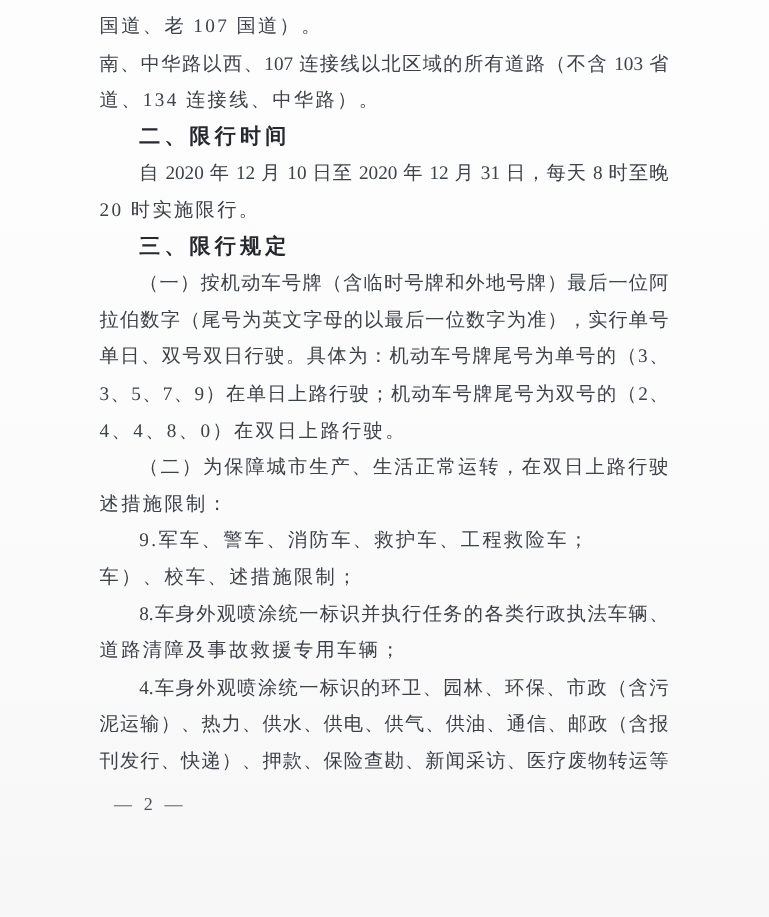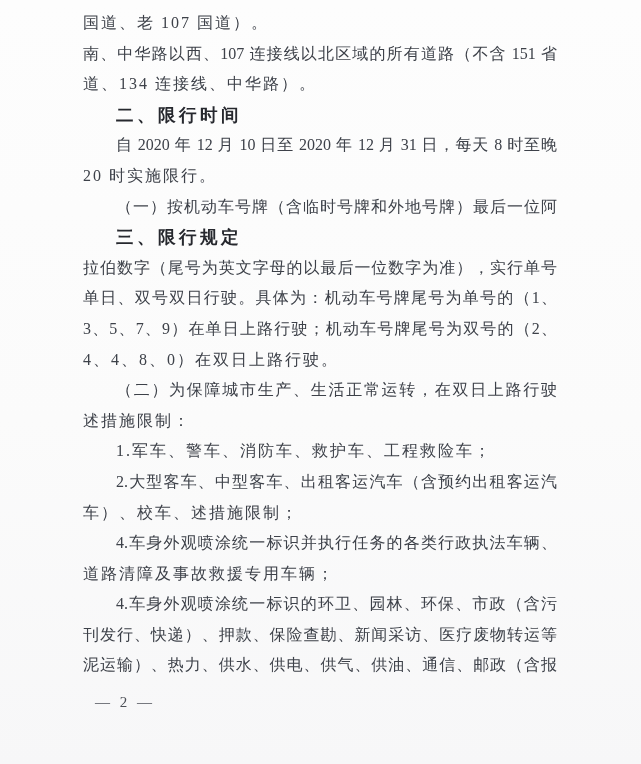--- a/index.html
+++ b/index.html
@@ -37,21 +37,21 @@
     letter-spacing: 0;
     white-space: normal;
     text-align: justify;
     text-align-last: justify;
     text-justify: inter-character;
   }
   .indent {
     text-indent: 33px;
   }
   .heading {
-    font-family: Liberation Sans, sans-serif;
+    font-family: Liberation Mono, monospace;
     font-weight: 700;
     font-size: 17.5px;
     color: #26282e;
     letter-spacing: 3.5px;
     text-indent: 33px;
   }
   .page-num {
     margin-top: 6px;
     padding-left: 12px;
     height: 30px;
@@ -61,36 +61,35 @@
     letter-spacing: 3px;
     font-family: "Liberation Serif", serif;
   }
 </style>
 </head>
 <body>
 
 <div class="page">
   <div class="content">
     <div class="line">国道、老 107 国道）。</div>
-    <div class="line jfy">南、中华路以西、107 连接线以北区域的所有道路（不含 151 省</div>
+    <div class="line jfy">南、中华路以西、107 连接线以北区域的所有道路（不含 103 省</div>
     <div class="line">道、134 连接线、中华路）。</div>
     <div class="line heading">二、限行时间</div>
     <div class="line indent jfy">自 2020 年 12 月 10 日至 2020 年 12 月 31 日，每天 8 时至晚</div>
     <div class="line">20 时实施限行。</div>
+    <div class="line heading">三、限行规定</div>
     <div class="line indent jfy">（一）按机动车号牌（含临时号牌和外地号牌）最后一位阿</div>
-    <div class="line heading">三、限行规定</div>
     <div class="line jfy">拉伯数字（尾号为英文字母的以最后一位数字为准），实行单号</div>
-    <div class="line jfy">单日、双号双日行驶。具体为：机动车号牌尾号为单号的（1、</div>
+    <div class="line jfy">单日、双号双日行驶。具体为：机动车号牌尾号为单号的（3、</div>
     <div class="line jfy">3、5、7、9）在单日上路行驶；机动车号牌尾号为双号的（2、</div>
     <div class="line">4、4、8、0）在双日上路行驶。</div>
     <div class="line indent jfy">（二）为保障城市生产、生活正常运转，在双日上路行驶</div>
     <div class="line">述措施限制：</div>
-    <div class="line indent">1.军车、警车、消防车、救护车、工程救险车；</div>
-    <div class="line indent jfy">2.大型客车、中型客车、出租客运汽车（含预约出租客运汽</div>
+    <div class="line indent">9.军车、警车、消防车、救护车、工程救险车；</div>
     <div class="line">车）、校车、述措施限制；</div>
-    <div class="line indent jfy">4.车身外观喷涂统一标识并执行任务的各类行政执法车辆、</div>
+    <div class="line indent jfy">8.车身外观喷涂统一标识并执行任务的各类行政执法车辆、</div>
     <div class="line">道路清障及事故救援专用车辆；</div>
     <div class="line indent jfy">4.车身外观喷涂统一标识的环卫、园林、环保、市政（含污</div>
+    <div class="line jfy">泥运输）、热力、供水、供电、供气、供油、通信、邮政（含报</div>
     <div class="line jfy">刊发行、快递）、押款、保险查勘、新闻采访、医疗废物转运等</div>
-    <div class="line jfy">泥运输）、热力、供水、供电、供气、供油、通信、邮政（含报</div>
     <div class="page-num">— 2 —</div>
   </div>
 </div>
 
 </body></html>

